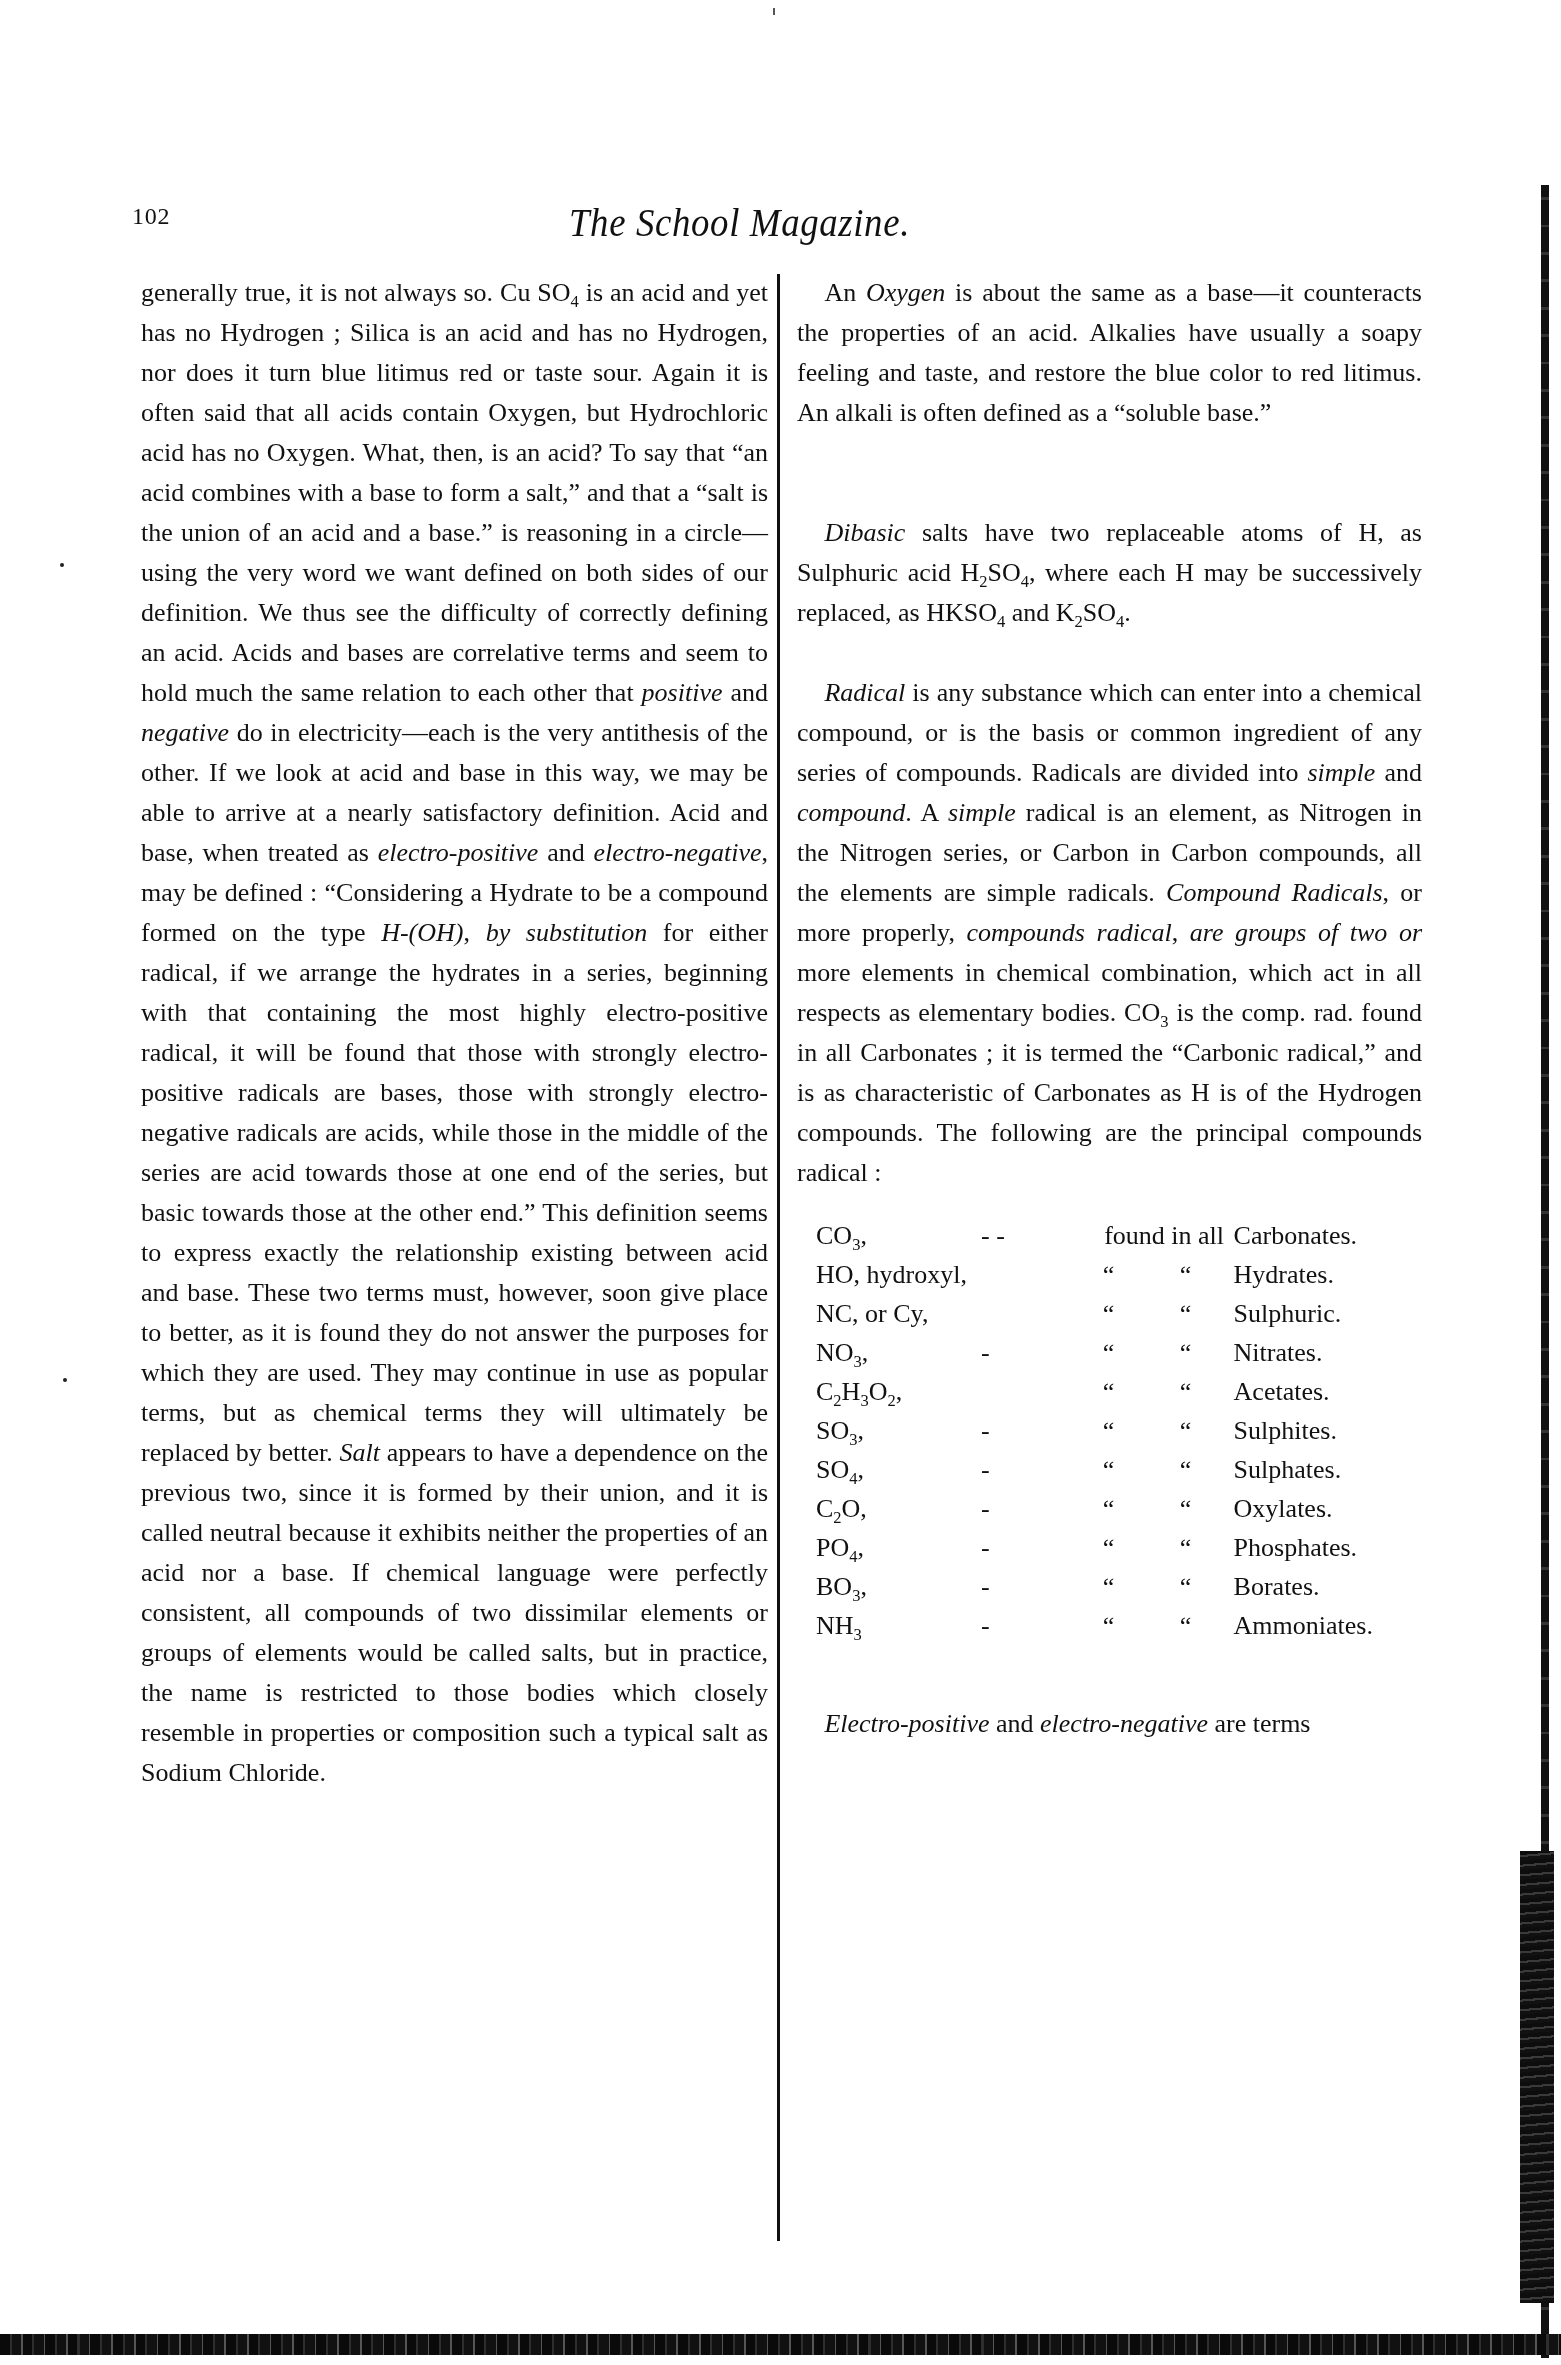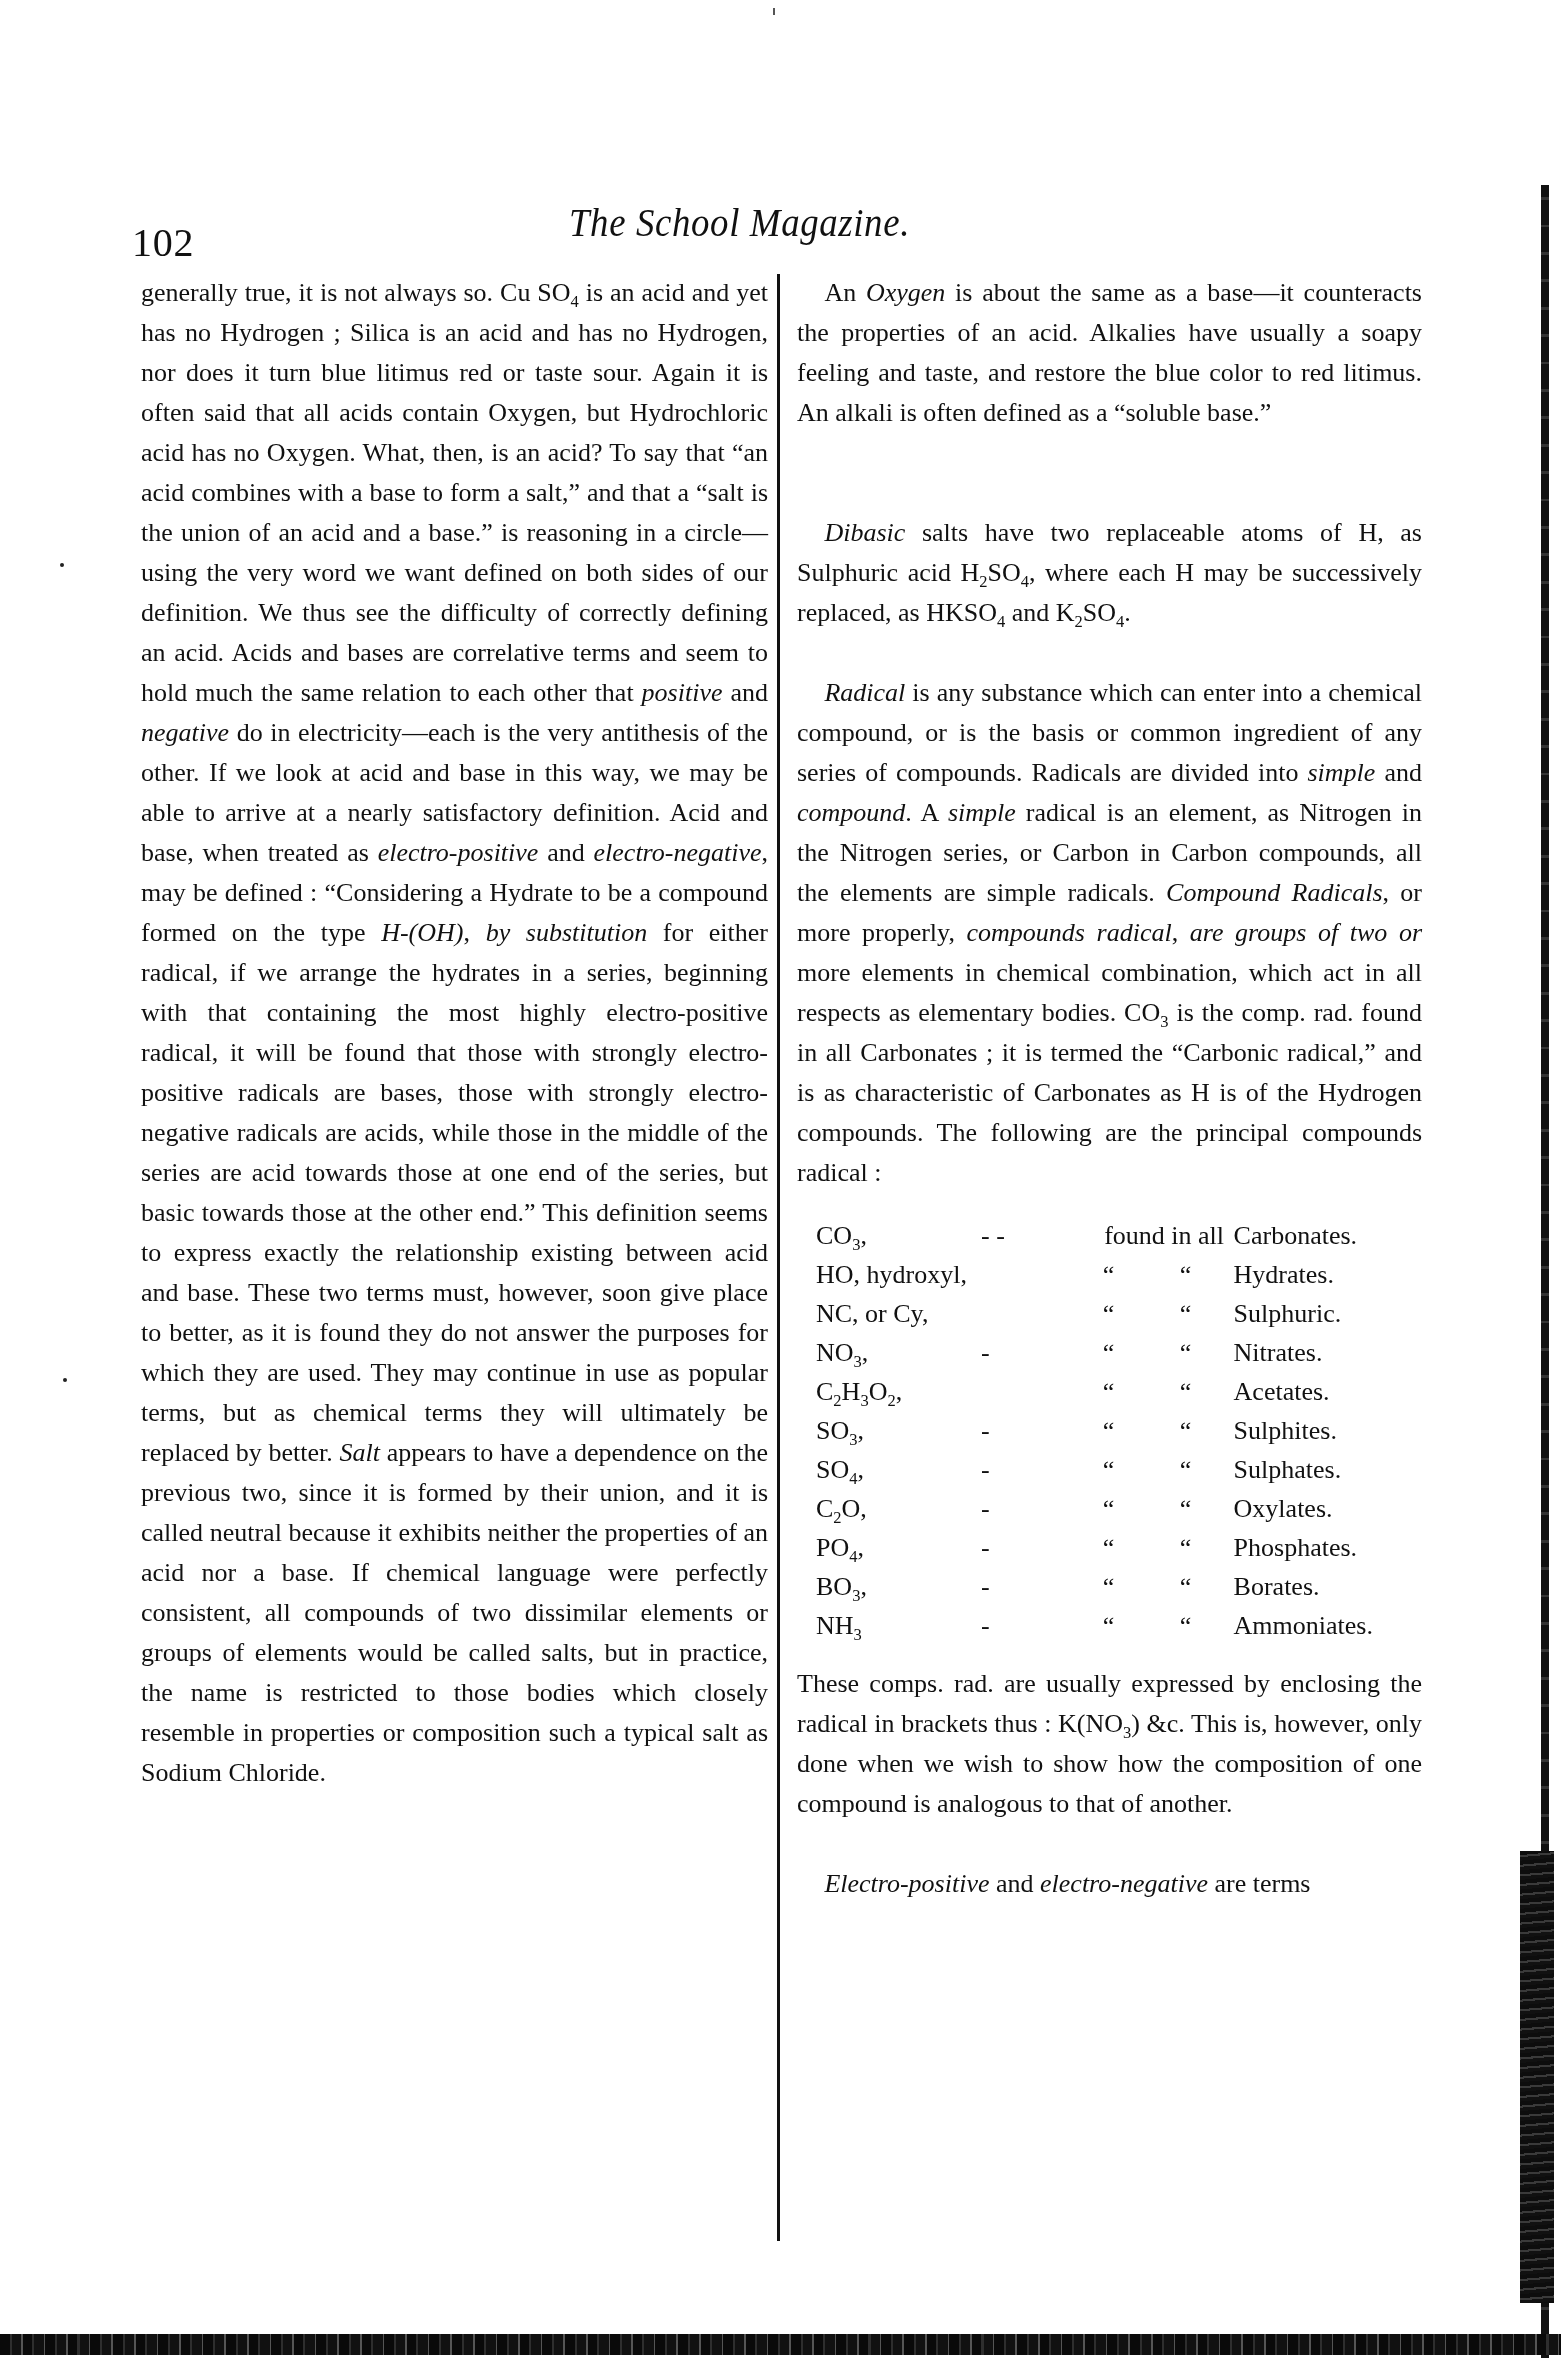--- a/index.html
+++ b/index.html
@@ -4,21 +4,21 @@
 <style>
   html, body { margin: 0; padding: 0; background: #ffffff; }
   body { width: 1562px; height: 2366px; position: relative; overflow: hidden;
          font-family: "Liberation Serif", "DejaVu Serif", serif; color: #111; }
   .page { position: absolute; left: 0; top: 0; width: 1562px; height: 2366px; background: #fff; }
 
   .stray-mark { position: absolute; left: 773px; top: 8.2px; width: 2.1px; height: 6.9px; background: #555; }
   .left-dot { position: absolute; width: 4.1px; height: 4.1px; border-radius: 50%; background: #222; }
 
   .running-head { position: absolute; top: 199px; left: 0; width: 1562px; height: 48px; }
-  .page-number { position: absolute; left: 132px; top: 4.1px; font-size: 40px; letter-spacing: 0.7px; margin-top: 16px; }
+  .page-number { position: absolute; left: 132px; top: 4.1px; font-size: 24px; letter-spacing: 0.7px; }
   .journal-title { position: absolute; left: 569px; top: 0px; font-size: 40px; font-style: italic;
                    letter-spacing: 0.7px; transform: scaleX(0.92); transform-origin: left; }
 
   .column { position: absolute; top: 273px; font-size: 26px; line-height: 40px; text-align: justify; }
   .col-left { left: 141px; width: 627px; }
   .col-right { left: 797px; width: 625px; }
   .column p { margin: 0; }
   .column .indent { text-indent: 27.4px; }
   .gap { height: 40px; }
   .column i { font-style: italic; }
@@ -148,21 +148,20 @@
             <td class="formula"><span>NH</span><sub>3</sub></td>
             <td class="dash">-</td>
             <td class="ditto">“</td>
             <td class="ditto">“</td>
             <td style="padding-left: 9.6px; margin-top: 40px;">Ammoniates.</td>
           </tr>
         </tbody>
     </table>
 
     <div>
-        <p><span>These comps. rad. are usually expressed by enclosing the radical in brackets thus : K(NO</span><sub>3</sub><span>) &amp;c.  This is, however, only done when we wish to show how the composition of one compound is analogous to that of another.</span></p>
         <div class="gap"></div>
         <p class="indent"><i>Electro-positive</i><span> and </span><i>electro-negative</i><span> are terms</span></p>
       </div>
   </div>
 
   <div class="scan-edge-right"></div>
   <div class="scan-edge-right-lower"></div>
   <div class="scan-edge-bottom"></div>
 </div>
 

